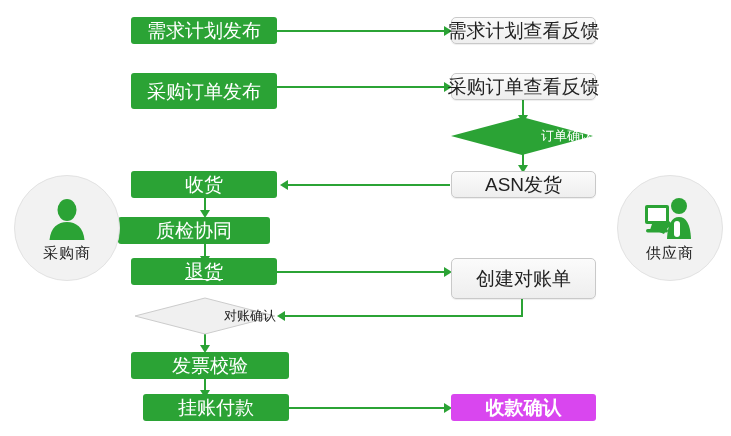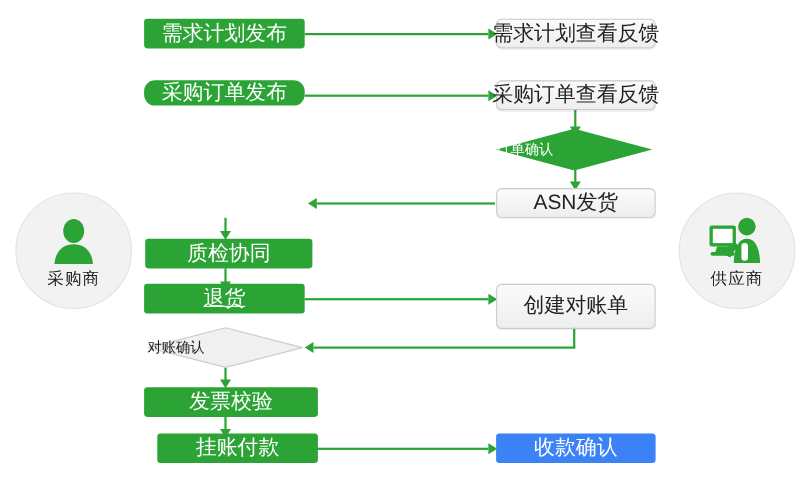--- a/index.html
+++ b/index.html
@@ -19,36 +19,37 @@
     line-height:1;
     box-sizing:border-box;
     white-space:nowrap;
   }
   .node.green{
     background:#2ba335;
     color:#ffffff;
     border-radius:3px;
   }
   .node.red{
-    background:#3b82f6;
+    background:#d946ef;
     color:#ffffff;
     border-radius:3px;
+    font-weight:bold;
   }
   .node.grey{
     background:linear-gradient(#fbfbfb,#eeeeee);
     color:#222222;
     border:1px solid #c9c9c9;
     border-radius:5px;
     box-shadow:0 1px 1px rgba(0,0,0,.07);
   }
 
   
   .diamond{
     position:absolute;
-    display:flex;align-items:center;justify-content:flex-start;
+    display:flex;align-items:center;justify-content:flex-end;
     font-size:13px;
     box-sizing:border-box;
     white-space:nowrap;
   }
   .diamond .dshape{
     position:absolute;inset:0;
   }
   .diamond .dlabel{position:relative;z-index:2;}
   .diamond.green .dlabel{color:#ffffff;}
   .diamond.grey .dlabel{color:#222222;}
@@ -126,41 +127,44 @@
   <div class="arw arw-r" style="left:444px;top:403px;"></div>
 
   <div class="node green" style="left:131px;top:17px;width:146px;height:27px;">
     <span>需求计划发布</span>
   </div>
 
   <div class="node grey" style="left:451px;top:17px;width:145px;height:27px;">
     <span>需求计划查看反馈</span>
   </div>
 
-  <div class="node green" style="left:131px;top:73px;width:146px;height:23px;border-radius:10px;">
+  <div class="node green" style="left:131px;top:73px;width:146px;height:36px;">
     <span>采购订单发布</span>
   </div>
 
   <div class="node grey" style="left:451px;top:73px;width:145px;height:27px;">
     <span>采购订单查看反馈</span>
   </div>
 
   <div class="diamond green" style="left:451px;top:117px;width:142px;height:38px;">
     <svg class="dshape" viewBox="0 0 142 38" preserveAspectRatio="none">
       <polygon points="71,0 142,19 71,38 0,19" fill="#2ba335"></polygon>
     </svg>
     <span class="dlabel">订单确认</span>
   </div>
 
   <div class="node grey" style="left:451px;top:171px;width:145px;height:27px;">
     <span>ASN发货</span>
   </div>
 
-
-  <div class="node green" style="left:132px;top:217px;width:152px;height:27px;">
+  <div class="node green" style="left:131px;top:171px;width:146px;height:27px;">
+    <span>收货</span>
+  </div>
+
+  <div class="node green" style="left:118px;top:217px;width:152px;height:27px;">
     <span>质检协同</span>
   </div>
 
   <div class="node green" style="left:131px;top:258px;width:146px;height:27px;text-decoration:underline;">
     <span>退货</span>
   </div>
 
   <div class="node grey" style="left:451px;top:258px;width:145px;height:41px;">
     <span>创建对账单</span>
   </div>

